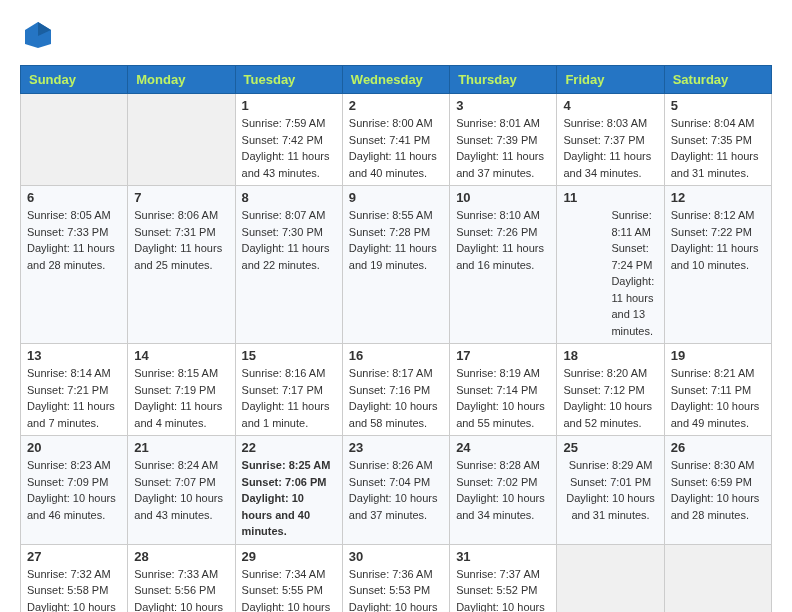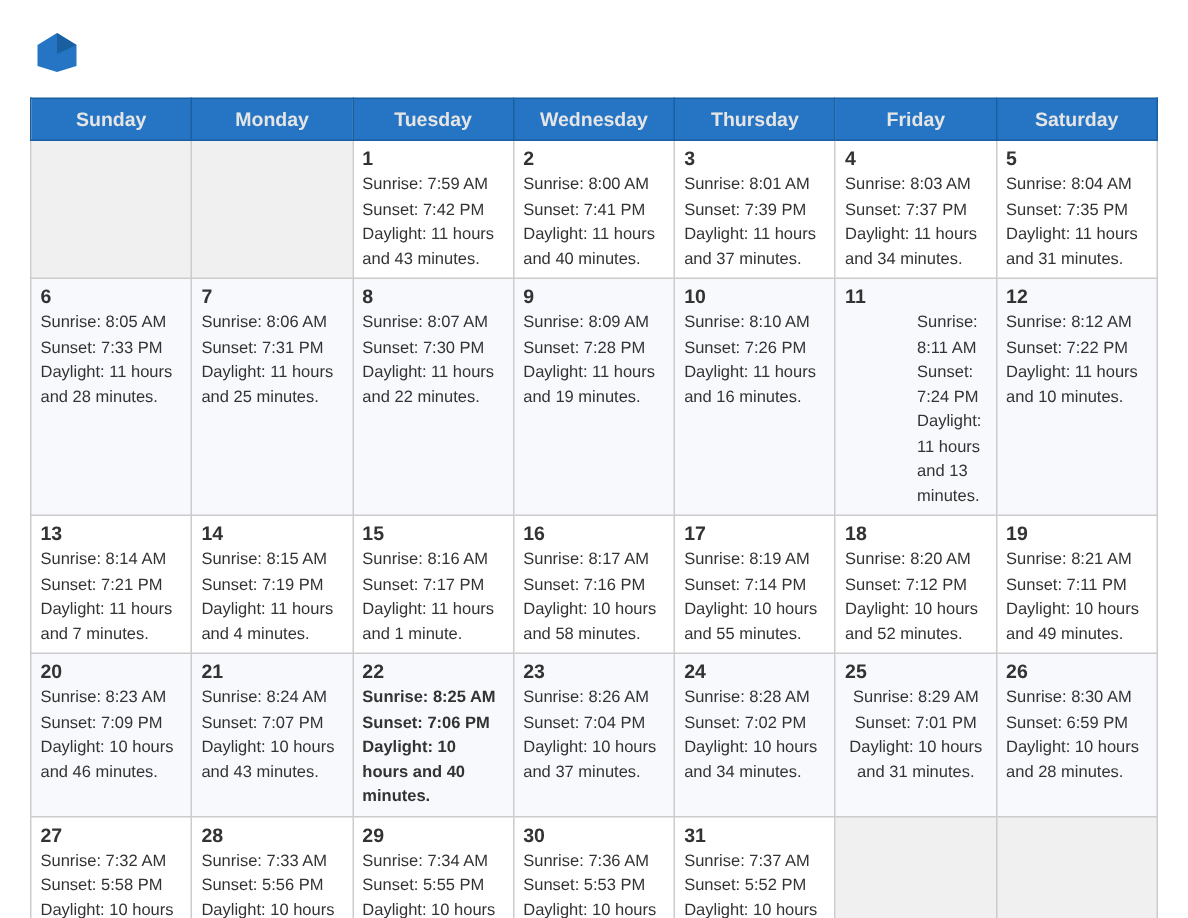--- a/index.html
+++ b/index.html
@@ -48,22 +48,22 @@
       font-size: 16px;
       color: #555;
     }
     .calendar {
       width: 100%;
       border-collapse: collapse;
       border: 1px solid #ccc;
     }
     .calendar th {
       background-color: #2575c4;
-      color: #e5e5e5;
-      text-align: center;
+      color: #bef264;
+      text-align: left;
       padding: 6px 8px;
       font-size: 13px;
       border: 1px solid #1a5fa0;
     }
     .calendar td {
       border: 1px solid #ccc;
       vertical-align: top;
       padding: 4px 6px;
       width: 14.28%;
       min-height: 90px;
@@ -176,21 +176,21 @@
 Daylight: 11 hours and 25 minutes.</div>
         </td>
         <td>
           <span class="day-number">8</span>
           <div class="cell-content" style="white-space: pre-line;">Sunrise: 8:07 AM
 Sunset: 7:30 PM
 Daylight: 11 hours and 22 minutes.</div>
         </td>
         <td>
           <span class="day-number">9</span>
-          <div class="cell-content" style="white-space: pre-line;">Sunrise: 8:09 AM
+          <div class="cell-content" style="white-space: pre-line;">Sunrise: 8:55 AM
 Sunset: 7:28 PM
 Daylight: 11 hours and 19 minutes.</div>
         </td>
         <td>
           <span class="day-number">10</span>
           <div class="cell-content" style="white-space: pre-line;">Sunrise: 8:10 AM
 Sunset: 7:26 PM
 Daylight: 11 hours and 16 minutes.</div>
         </td>
         <td>

